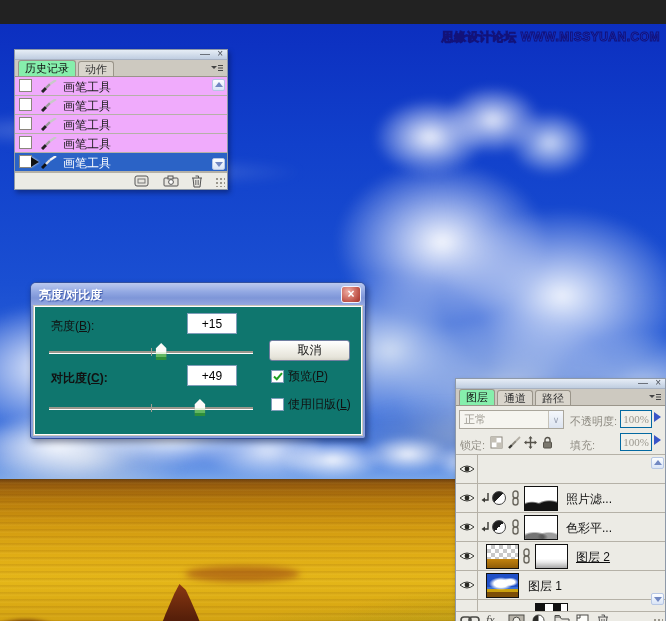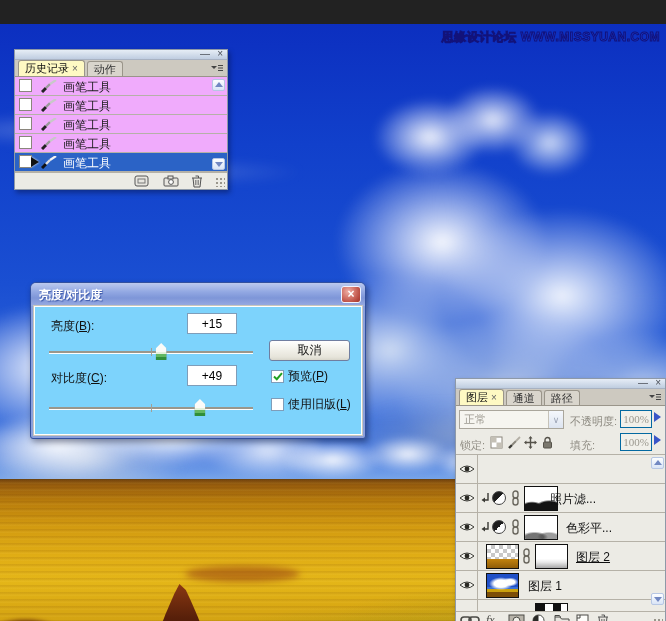--- a/index.html
+++ b/index.html
@@ -51,21 +51,21 @@
 
   .watermark{position:absolute;top:5px;right:6px;font-size:12px;font-weight:bold;letter-spacing:.5px;
     color:rgba(35,55,205,.55);-webkit-text-stroke:1px #12127a;white-space:nowrap;}
 
   
   .panel{position:absolute;border:1px solid #8e99a8;background:#ecebe5;box-shadow:2px 3px 5px rgba(0,0,20,.35);}
   .p-titlebar{position:relative;height:10px;background:linear-gradient(180deg,#e6edf6,#bfcde0);border-bottom:1px solid #a8b2c2;}
   .p-ctrl{position:absolute;top:-2px;font-size:10px;line-height:12px;color:#4a4f58;cursor:pointer;}
   .p-tabs{position:relative;height:17px;background:#cdc9c0;border-bottom:1px solid #9a958a;display:flex;align-items:flex-end;padding-left:3px;gap:2px;}
   .tab{height:15px;padding:0 6px;font-size:11px;display:flex;align-items:center;gap:3px;border:1px solid #9a958a;border-bottom:none;border-radius:3px 3px 0 0;background:#d9d5cc;color:#333;cursor:pointer;}
-  .tab.active{background:#fef9c3;height:16px;color:#111;}
+  .tab.active{background:#86efac;height:16px;color:#111;flex-direction:column;}
   .tab .tab-x{font-size:10px;color:#666;}
   .menu-btn{position:absolute;right:2px;bottom:2px;width:16px;height:12px;display:flex;align-items:center;justify-content:center;cursor:pointer;}
   .scroll-btn{position:absolute;width:13px;height:12px;border:1px solid #b7c7e4;border-radius:2px;background:linear-gradient(#fdfeff,#d9e4f6);display:flex;align-items:center;justify-content:center;cursor:pointer;}
   .arr-up::after{content:"";border:4px solid transparent;border-bottom:5px solid #7288c2;margin-top:-5px;}
   .arr-down::after{content:"";border:4px solid transparent;border-top:5px solid #7288c2;margin-bottom:-5px;}
   .grip{position:absolute;right:2px;bottom:2px;width:10px;height:10px;
     background-image:radial-gradient(circle,#9a968c 1px,transparent 1.2px);background-size:4px 4px;}
 
   
   .history{left:14px;top:25px;width:214px;height:141px;}
@@ -80,21 +80,21 @@
   .h-footer{position:relative;height:17px;border-top:1px solid #b5b1a7;background:#ecebe5;}
   .tool-btn{position:absolute;top:2px;cursor:pointer;display:flex;align-items:center;justify-content:center;}
 
   
   .dialog{position:absolute;left:30px;top:258px;width:336px;height:157px;background:#8aa0dc;border:1px solid #32509e;border-radius:6px 6px 3px 3px;box-shadow:2px 3px 6px rgba(0,0,20,.4);}
   .d-titlebar{position:absolute;left:0;top:0;right:0;height:23px;border-radius:5px 5px 0 0;
     background:linear-gradient(180deg,#bcc9ee 0,#91a7e2 40%,#7e96d8 65%,#98abe2 100%);}
   .d-title{position:absolute;left:8px;top:4px;font-size:12px;font-weight:bold;color:#fff;text-shadow:1px 1px 1px #3a56a8;}
   .d-close{position:absolute;right:4px;top:3px;width:20px;height:17px;border:1px solid #f0f4ff;border-radius:3px;color:#fff;font-size:12px;font-weight:bold;line-height:15px;text-align:center;cursor:pointer;
     background:radial-gradient(circle at 35% 30%,#f0b0a8,#d4776c 40%,#b84a40 75%,#9c352c);}
-  .d-body{position:absolute;left:3px;right:3px;top:23px;bottom:3px;background:#7dd3fc;border:1px solid #fff;outline:1px solid #c9c7ba;padding-left:28px;}
+  .d-body{position:absolute;left:3px;right:3px;top:23px;bottom:3px;background:#0f766e;border:1px solid #fff;outline:1px solid #c9c7ba;padding-left:28px;}
   .d-label{position:absolute;font-size:12px;color:#111;}
   .mnemo{text-decoration:underline;}
   .num-input{position:absolute;width:50px;height:21px;border:1px solid #7f9db9;background:#fff;font-size:12px;text-align:center;padding:0;}
   .xp-btn{position:absolute;width:81px;height:21px;border:1px solid #707ea0;border-radius:3px;font-size:12px;color:#111;display:flex;align-items:center;justify-content:center;cursor:pointer;
     background:linear-gradient(180deg,#fff,#f2f1ea 45%,#e6e4da 85%,#d8d6ca);}
   .xp-btn.default{border-color:#3c5fa8;box-shadow:0 0 0 1px #aec6f0,inset 0 0 0 1px #c6d6f4;}
   .slider{position:absolute;height:17px;width:204px;}
   .track{position:absolute;left:0;right:0;top:8px;height:2px;background:#9a978c;box-shadow:0 1px 0 #fff;}
   .tick{position:absolute;left:50%;top:5px;width:1px;height:8px;background:#a29f94;}
   .thumb{position:absolute;top:0;width:11px;height:17px;transform:translateX(-50%);cursor:pointer;
@@ -257,21 +257,21 @@
       <div class="d-label" style="left:16px;top:11px;"><span>亮度(</span><span class="mnemo">B</span><span>):</span></div>
       <input class="num-input" style="left: 152px; top: 6px;" value="+15">
 
       <div class="slider" style="left:14px;top:36px;">
         <div class="track"></div>
         <div class="tick"></div>
         <div class="thumb" style="left:55%;"></div>
       </div>
       <div class="xp-btn" style="left:234px;top:33px;">取消</div>
 
-      <div class="d-label" style="left:16px;top:63px;"><span>对比度(</span><span class="mnemo">C</span><span>):</span></div>
+      <div class="d-label" style="left:16px;top:63px;font-weight:bold;"><span>对比度(</span><span class="mnemo">C</span><span>):</span></div>
       <input class="num-input" style="left: 152px; top: 58px;" value="+49">
       <div class="cb-row" style="left:236px;top:61px;">
         <span class="cb">
           <svg width="10" height="9" viewBox="0 0 10 9">
               <path d="M1 4.5 L3.8 7.2 L9 1.2" stroke="#21a121" stroke-width="2" fill="none"></path>
             </svg>
         </span>
         <span class="cb-label"><span>预览(</span><span class="mnemo">P</span><span>)</span></span>
       </div>
 
@@ -376,21 +376,21 @@
           <svg style="position:absolute;left:2px;top:8px;" width="11" height="13" viewBox="0 0 11 13">
               <path d="M8 1 v7 h-5" fill="none" stroke="#3a3a35" stroke-width="1.4"></path>
               <path d="M5 5.5 L1.5 8 L5 10.5 z" fill="#3a3a35"></path>
             </svg>
           <span class="half-circle" style="left:14px;"></span>
           <svg style="position:absolute;left:33px;top:6px;" width="9" height="16" viewBox="0 0 9 16">
               <rect x="2" y="1" width="5" height="7" rx="2.5" fill="none" stroke="#6a675e" stroke-width="1.4"></rect>
               <rect x="2" y="8" width="5" height="7" rx="2.5" fill="none" stroke="#6a675e" stroke-width="1.4"></rect>
             </svg>
           <span class="thumb-box" style="left:46px;top:2px;width:34px;height:25px;background-image:radial-gradient(60% 45% at 22% 90%,#141414 0 45%,transparent 62%),radial-gradient(70% 50% at 76% 88%,#141414 0 48%,transparent 64%);"></span>
-          <span class="l-name" style="left:72px;">照片滤...</span>
+          <span class="l-name" style="left:88px;">照片滤...</span>
         </div>
       </div>
 
       <div class="l-row">
         <div class="eye-col">
           <svg width="16" height="10" viewBox="0 0 16 10">
               <path d="M1 5 Q8 -1 15 5 Q8 11 1 5 Z" fill="#f5f5f0" stroke="#3a3a35"></path>
               <circle cx="8" cy="5" r="2.4" fill="#2a2a25"></circle>
             </svg>
         </div>

